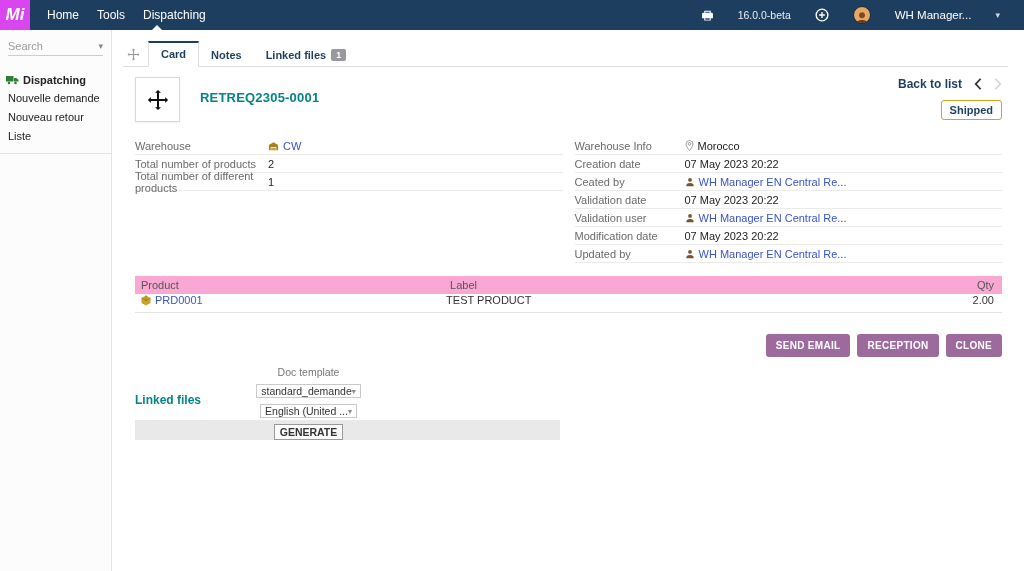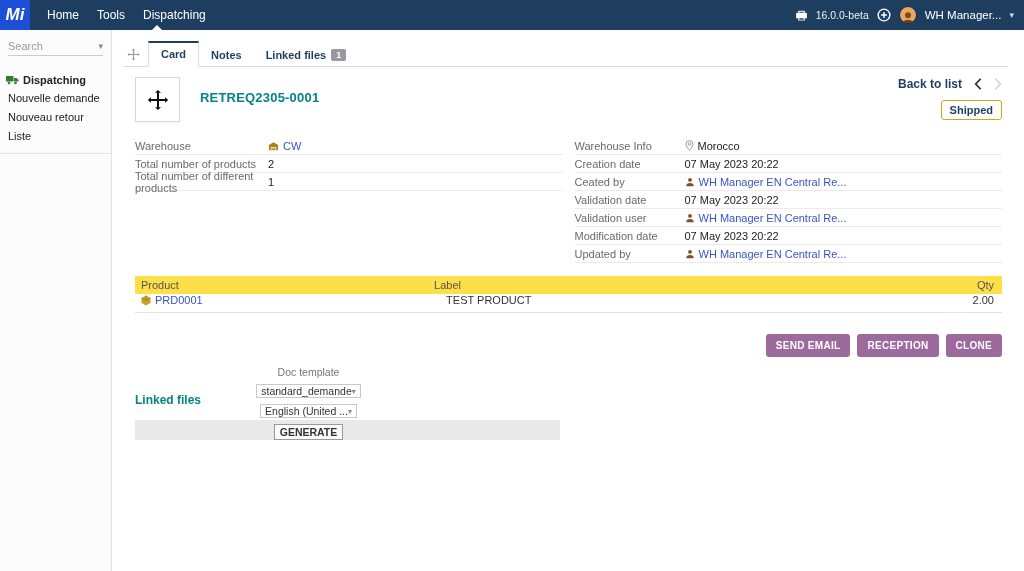--- a/index.html
+++ b/index.html
@@ -3,28 +3,28 @@
 <meta charset="utf-8">
 <style>
   * { margin:0; padding:0; box-sizing:border-box; }
   html,body { width:1024px; height:571px; background:#fff;
     font-family:"Liberation Sans","DejaVu Sans",sans-serif; }
   .screen { position:relative; width:1024px; height:571px; overflow:hidden; background:#fff; }
 
   
   .navbar { position:absolute; left:0; top:0; width:1024px; height:30px;
     background:#1e3e5f; display:flex; align-items:center; color:#fff; }
-  .logo { width:30px; height:30px; background:#1d4ed8; color:#fff; font-weight:bold;
+  .logo { width:30px; height:30px; background:#d946ef; color:#fff; font-weight:bold;
     font-style:italic; font-size:17px; display:flex; align-items:center; justify-content:center; }
   .nav-menus { display:flex; align-items:center; margin-left:8px; }
   .nav-item { position:relative; padding:0 9px; font-size:12px; color:#fff; height:30px;
     display:flex; align-items:center; cursor:pointer; }
   .nav-caret-up { position:absolute; left:18px; bottom:0; width:0; height:0;
     border-left:5px solid transparent; border-right:5px solid transparent; border-bottom:5px solid #fff; }
-  .nav-right { margin-left:auto; display:flex; align-items:center; gap:8px; padding-right:10px; }
+  .nav-right { margin-left:auto; display:flex; align-items:center; gap:24px; padding-right:24px; }
   .nav-version { font-size:10.5px; color:#e8eef5; }
   .icon { display:inline-flex; align-items:center; justify-content:center; }
   .avatar { width:18px; height:18px; border-radius:50%; background:#e8a765; overflow:hidden;
     display:flex; align-items:flex-end; justify-content:center; border:1px solid #10283f; }
   .nav-user { font-size:11.5px; color:#fff; }
   .nav-caret-down { font-size:9px; color:#cfd9e4; }
 
   
   .sidebar { position:absolute; left:0; top:30px; width:112px; height:563px;
     background:#fcfcfc; border-right:1px solid #e3e3e3; border-bottom:1px solid #e3e3e3; }
@@ -67,21 +67,21 @@
   .fields { margin:0 22px; display:flex; gap:12px; }
   .fcol { flex:1; }
   .frow { height:18px; border-bottom:1px solid #ebebeb; display:flex; align-items:center; font-size:11px; }
   .flabel { color:#6a6a6a; }
   .fcol-left .flabel { width:133px; flex:none; }
   .fcol-right .flabel { width:110px; flex:none; }
   .fvalue { color:#222; display:flex; align-items:center; gap:4px; }
   .link { color:#3b53c9; text-decoration:none; cursor:pointer; }
 
   .product-table { margin:13px 22px 0 22px; font-size:11px; }
-  .pt-head { display:flex; background:#fde047; color:#555; height:18px; align-items:center; }
+  .pt-head { display:flex; background:#f9a8d4; color:#555; height:18px; align-items:center;gap:16px; }
   .pt-row { display:flex; height:19px; align-items:flex-start; border-bottom:1px solid #e3e3e3; color:#333;gap:12px; }
   .pt-c1 { width:34.5%; padding-left:6px; display:flex; align-items:center; gap:4px; }
   .pt-c2 { flex:1; }
   .pt-c3 { width:10%; text-align:right; padding-right:8px; }
 
   .actions { margin:21px 22px 0 22px; text-align:right; display:flex; justify-content:flex-end; gap:7px; }
   .btn-purple { background:#9d6a9d; color:#fff; border:0; border-radius:3px; font-size:10px;
     font-weight:bold; letter-spacing:.3px; padding:6px 10px; cursor:pointer; font-family:inherit; }
 
   .lf-heading { margin:36px 22px 0 22px; font-size:12px; color:#068484; font-weight:bold; }

